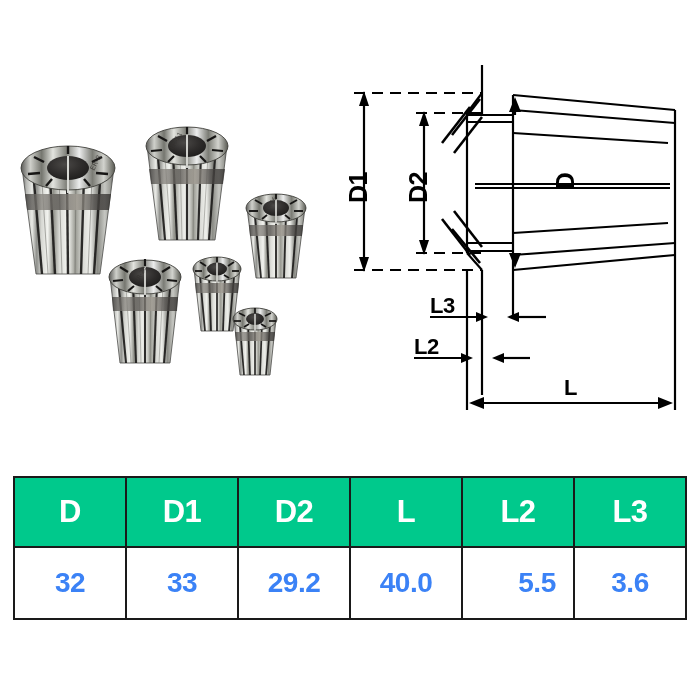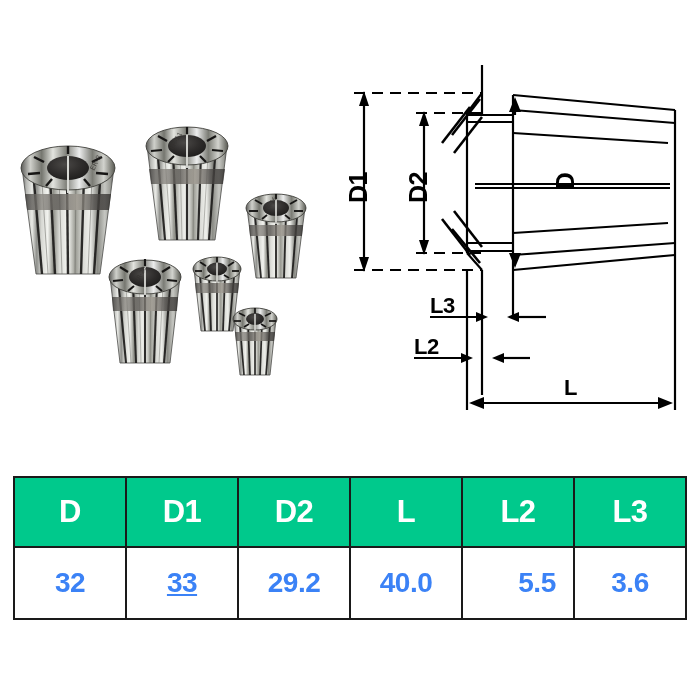--- a/index.html
+++ b/index.html
@@ -422,21 +422,21 @@
         <th style="background: rgb(0, 201, 140); color: rgb(255, 255, 255); border-color: rgb(26, 26, 26);">D1</th>
         <th style="background: rgb(0, 201, 140); color: rgb(255, 255, 255); border-color: rgb(26, 26, 26);">D2</th>
         <th style="background: rgb(0, 201, 140); color: rgb(255, 255, 255); border-color: rgb(26, 26, 26);">L</th>
         <th style="background: rgb(0, 201, 140); color: rgb(255, 255, 255); border-color: rgb(26, 26, 26);">L2</th>
         <th style="background: rgb(0, 201, 140); color: rgb(255, 255, 255); border-color: rgb(26, 26, 26);">L3</th>
       </tr>
     </thead>
     <tbody>
       <tr>
         <td style="border-color: rgb(26, 26, 26);">32</td>
-        <td style="border-color: rgb(26, 26, 26); text-decoration: underline;">33</td>
+        <td style="border-color: rgb(26, 26, 26);">33</td>
         <td style="border-color: rgb(26, 26, 26); text-align: center;">29.2</td>
         <td style="border-color: rgb(26, 26, 26);">40.0</td>
         <td style="border-color: rgb(26, 26, 26); padding-left: 38px;">5.5</td>
         <td style="border-color: rgb(26, 26, 26);">3.6</td>
       </tr>
     </tbody>
   </table>
 
 </div>
 

